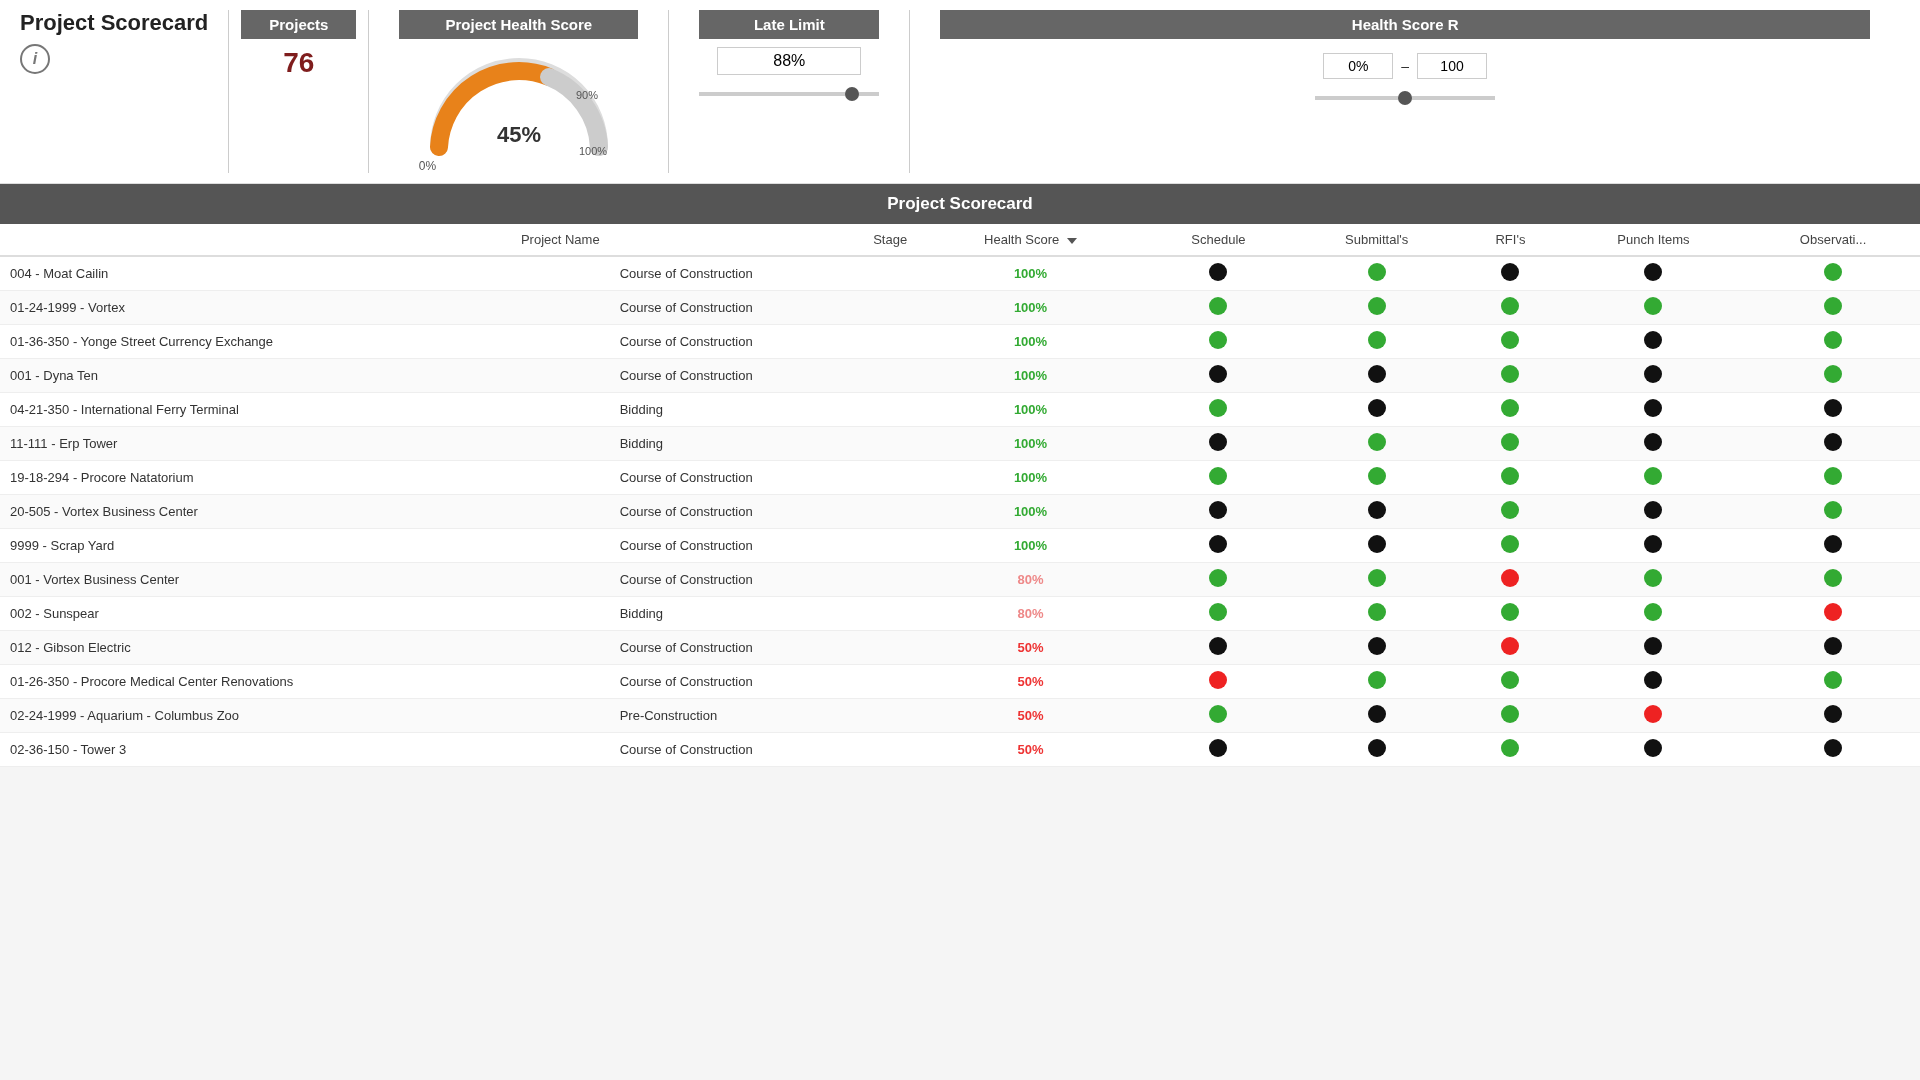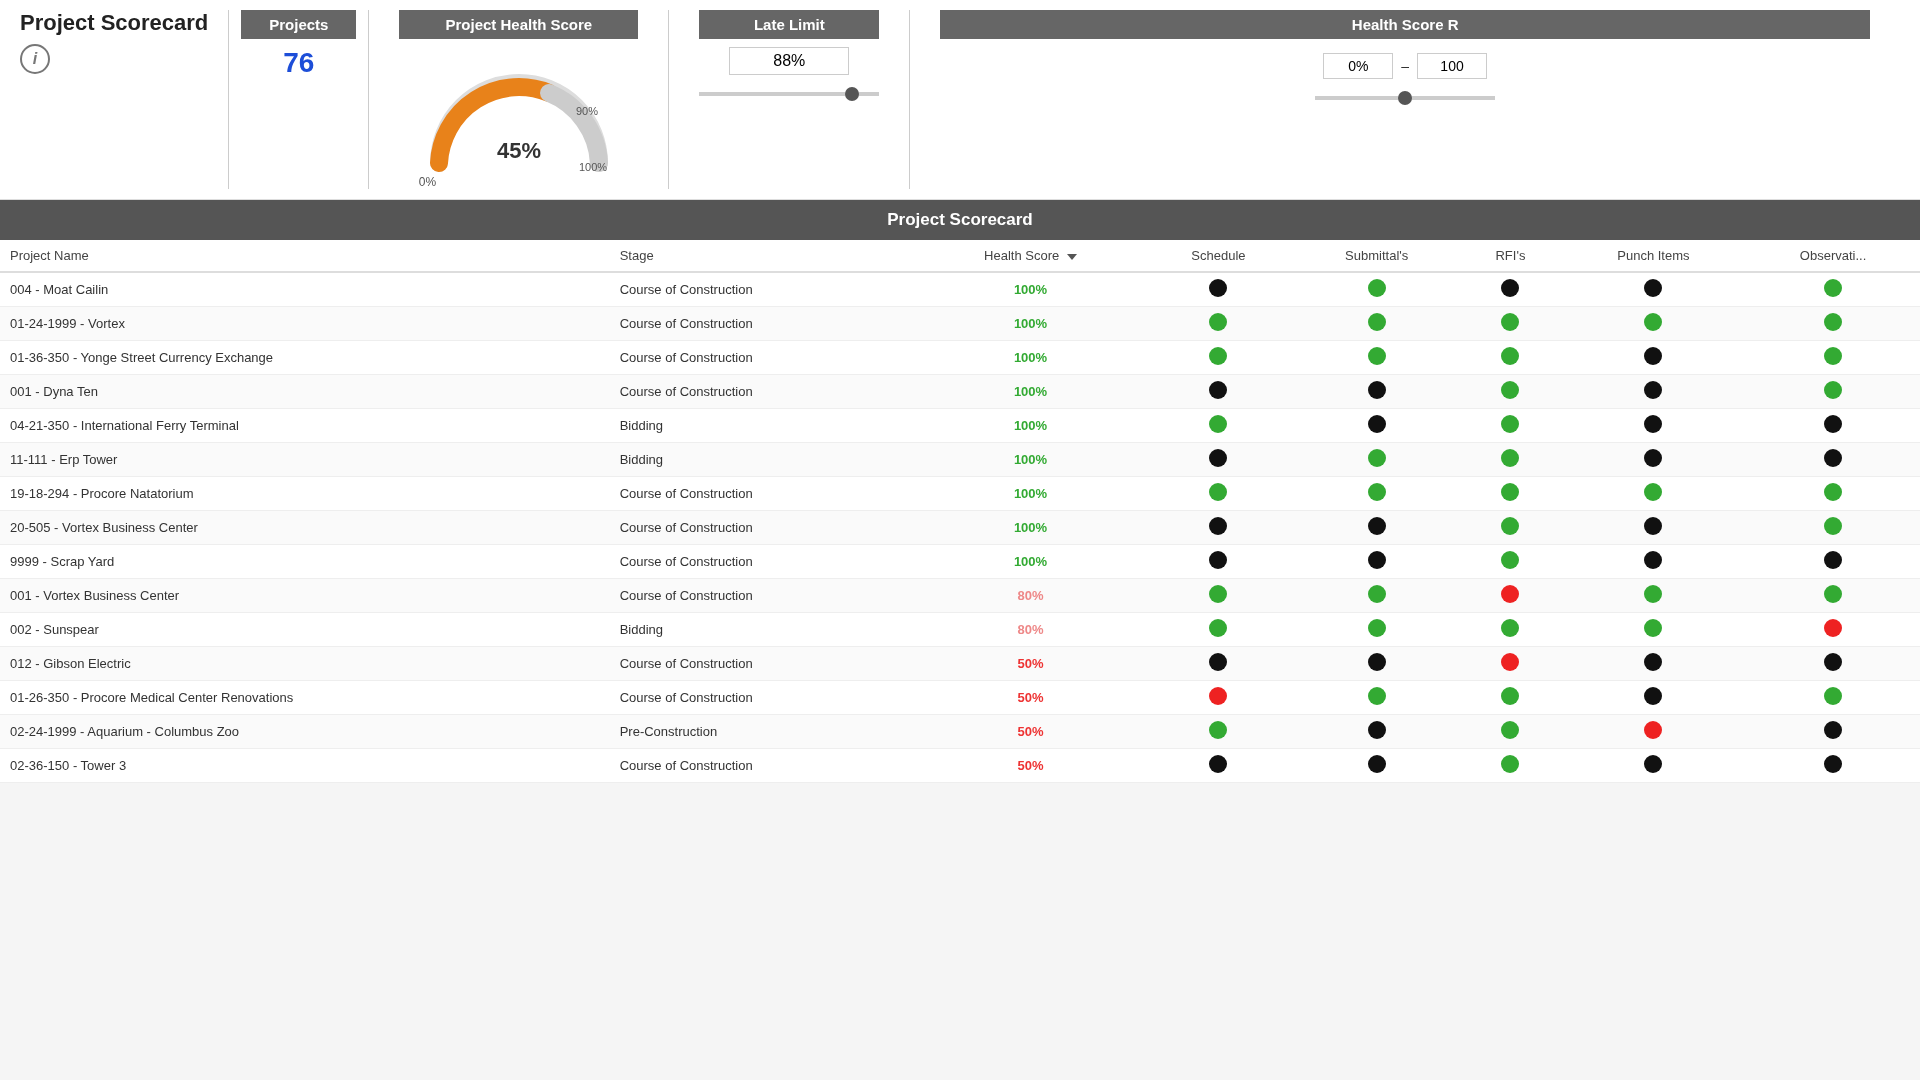--- a/index.html
+++ b/index.html
@@ -60,41 +60,41 @@
       font-size: 15px;
       text-align: center;
       padding: 6px 20px;
       width: 100%;
       margin-bottom: 8px;
     }
 
     .metric-value {
       font-size: 28px;
       font-weight: bold;
-      color: #1d4ed8;
+      color: #7f1d1d;
     }
 
     .gauge-block {
       display: flex;
       flex-direction: column;
       align-items: center;
       border-left: 1px solid #ccc;
       padding: 0 30px;
       min-width: 300px;
     }
 
     .gauge-header {
       background: #666;
       color: #fff;
       font-weight: bold;
       font-size: 15px;
       text-align: center;
       padding: 6px 20px;
       width: 100%;
-      margin-bottom: 24px;
+      margin-bottom: 8px;
     }
 
     .gauge-container {
       position: relative;
       width: 200px;
       height: 110px;
     }
 
     .gauge-labels {
       display: flex;
@@ -120,21 +120,21 @@
       align-items: center;
       border-left: 1px solid #ccc;
       padding: 0 30px;
       flex: 1;
     }
 
     .input-field {
       border: 1px solid #ccc;
       padding: 4px 8px;
       font-size: 16px;
-      width: 120px;
+      width: 144px;
       text-align: center;
       margin-bottom: 8px;
     }
 
     .slider-container {
       width: 180px;
       position: relative;
     }
 
     .slider {
@@ -167,21 +167,21 @@
       padding: 10px;
     }
 
     .data-table {
       width: 100%;
       border-collapse: collapse;
       background: #fff;
     }
 
     .data-table th {
-      text-align: left;
+      text-align: right;
       padding: 8px 10px;
       font-weight: normal;
       color: #444;
       font-size: 13px;
       border-bottom: 2px solid #ddd;
       background: #fff;
       white-space: nowrap;
     }
 
     .data-table th.center {

